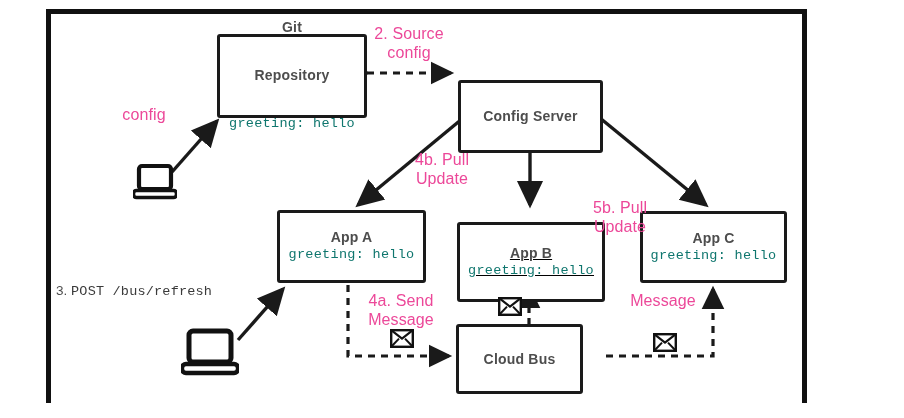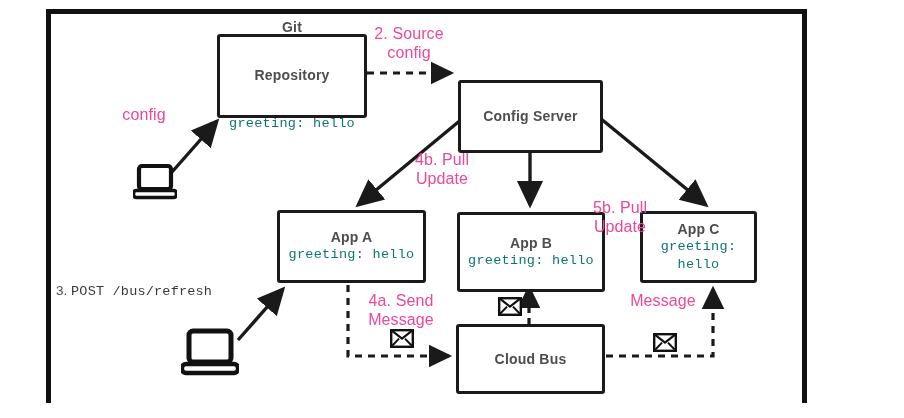--- a/index.html
+++ b/index.html
@@ -165,31 +165,31 @@
 
   <div class="node" style="left:458px; top:34px; width:145px; height:73px;margin-top:46px;">
     <div class="node-title">Config Server</div>
   </div>
 
   <div class="node" style="left:277px; top:210px; width:149px; height:73px;">
     <div class="node-title">App A</div>
     <div class="node-code">greeting: hello</div>
   </div>
 
-  <div class="node" style="left:457px; top:212px; width:148px; height:80px;">
+  <div class="node" style="left:457px; top:222px; width:148px; height:80px;text-decoration:underline;">
     <div class="node-title">App B</div>
     <div class="node-code">greeting: hello</div>
   </div>
 
-  <div class="node" style="left:640px; top:211px; width:117px; height:72px;">
+  <div class="node" style="left:640px; top:211px; width:147px; height:72px;">
     <div class="node-title">App C</div>
     <div class="node-code">greeting: hello</div>
   </div>
 
-  <div class="node" style="left:456px; top:324px; width:149px; height:70px;">
+  <div class="node" style="left:456px; top:324px; width:127px; height:70px;">
     <div class="node-title">Cloud Bus</div>
   </div>
 
   <div class="label left" style="left:56px; top:105px; width:170px;">
     <div style="text-align:center; padding-left:6px;">config</div>
   </div>
 
   <div class="label" style="left:362px; top:24px; width:94px;">
     <div>2. Source</div>
     <div>config</div>

